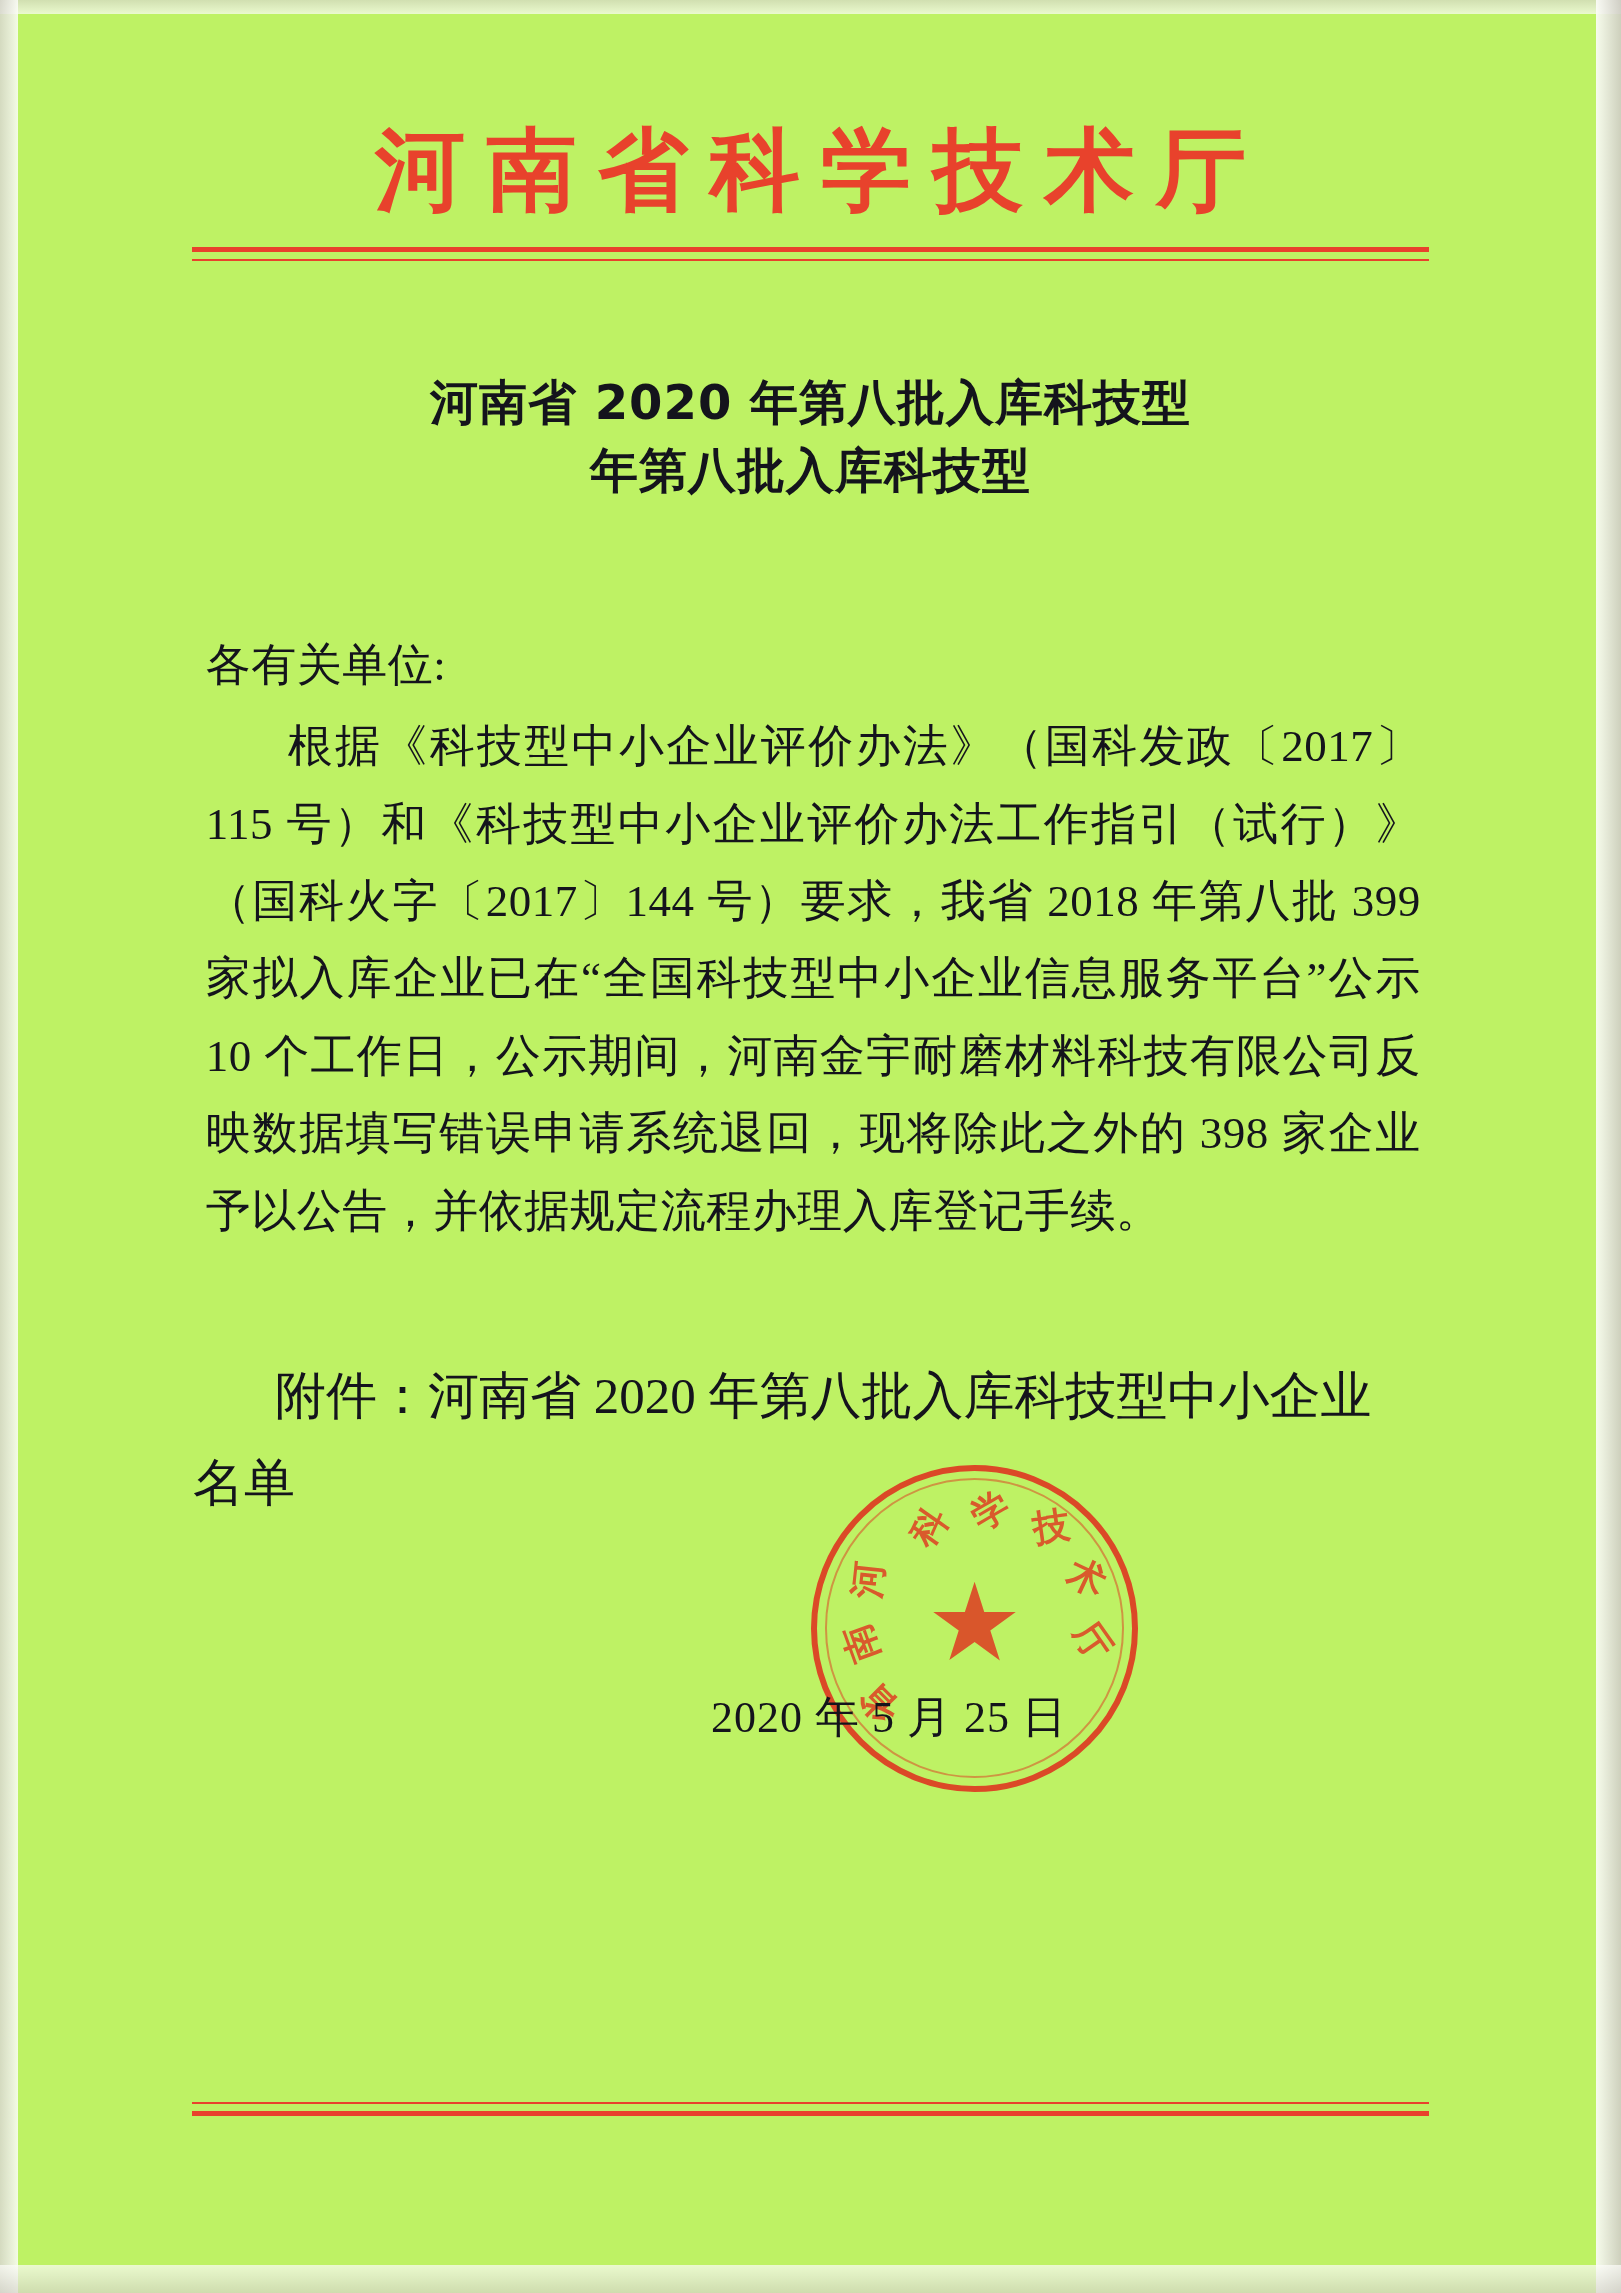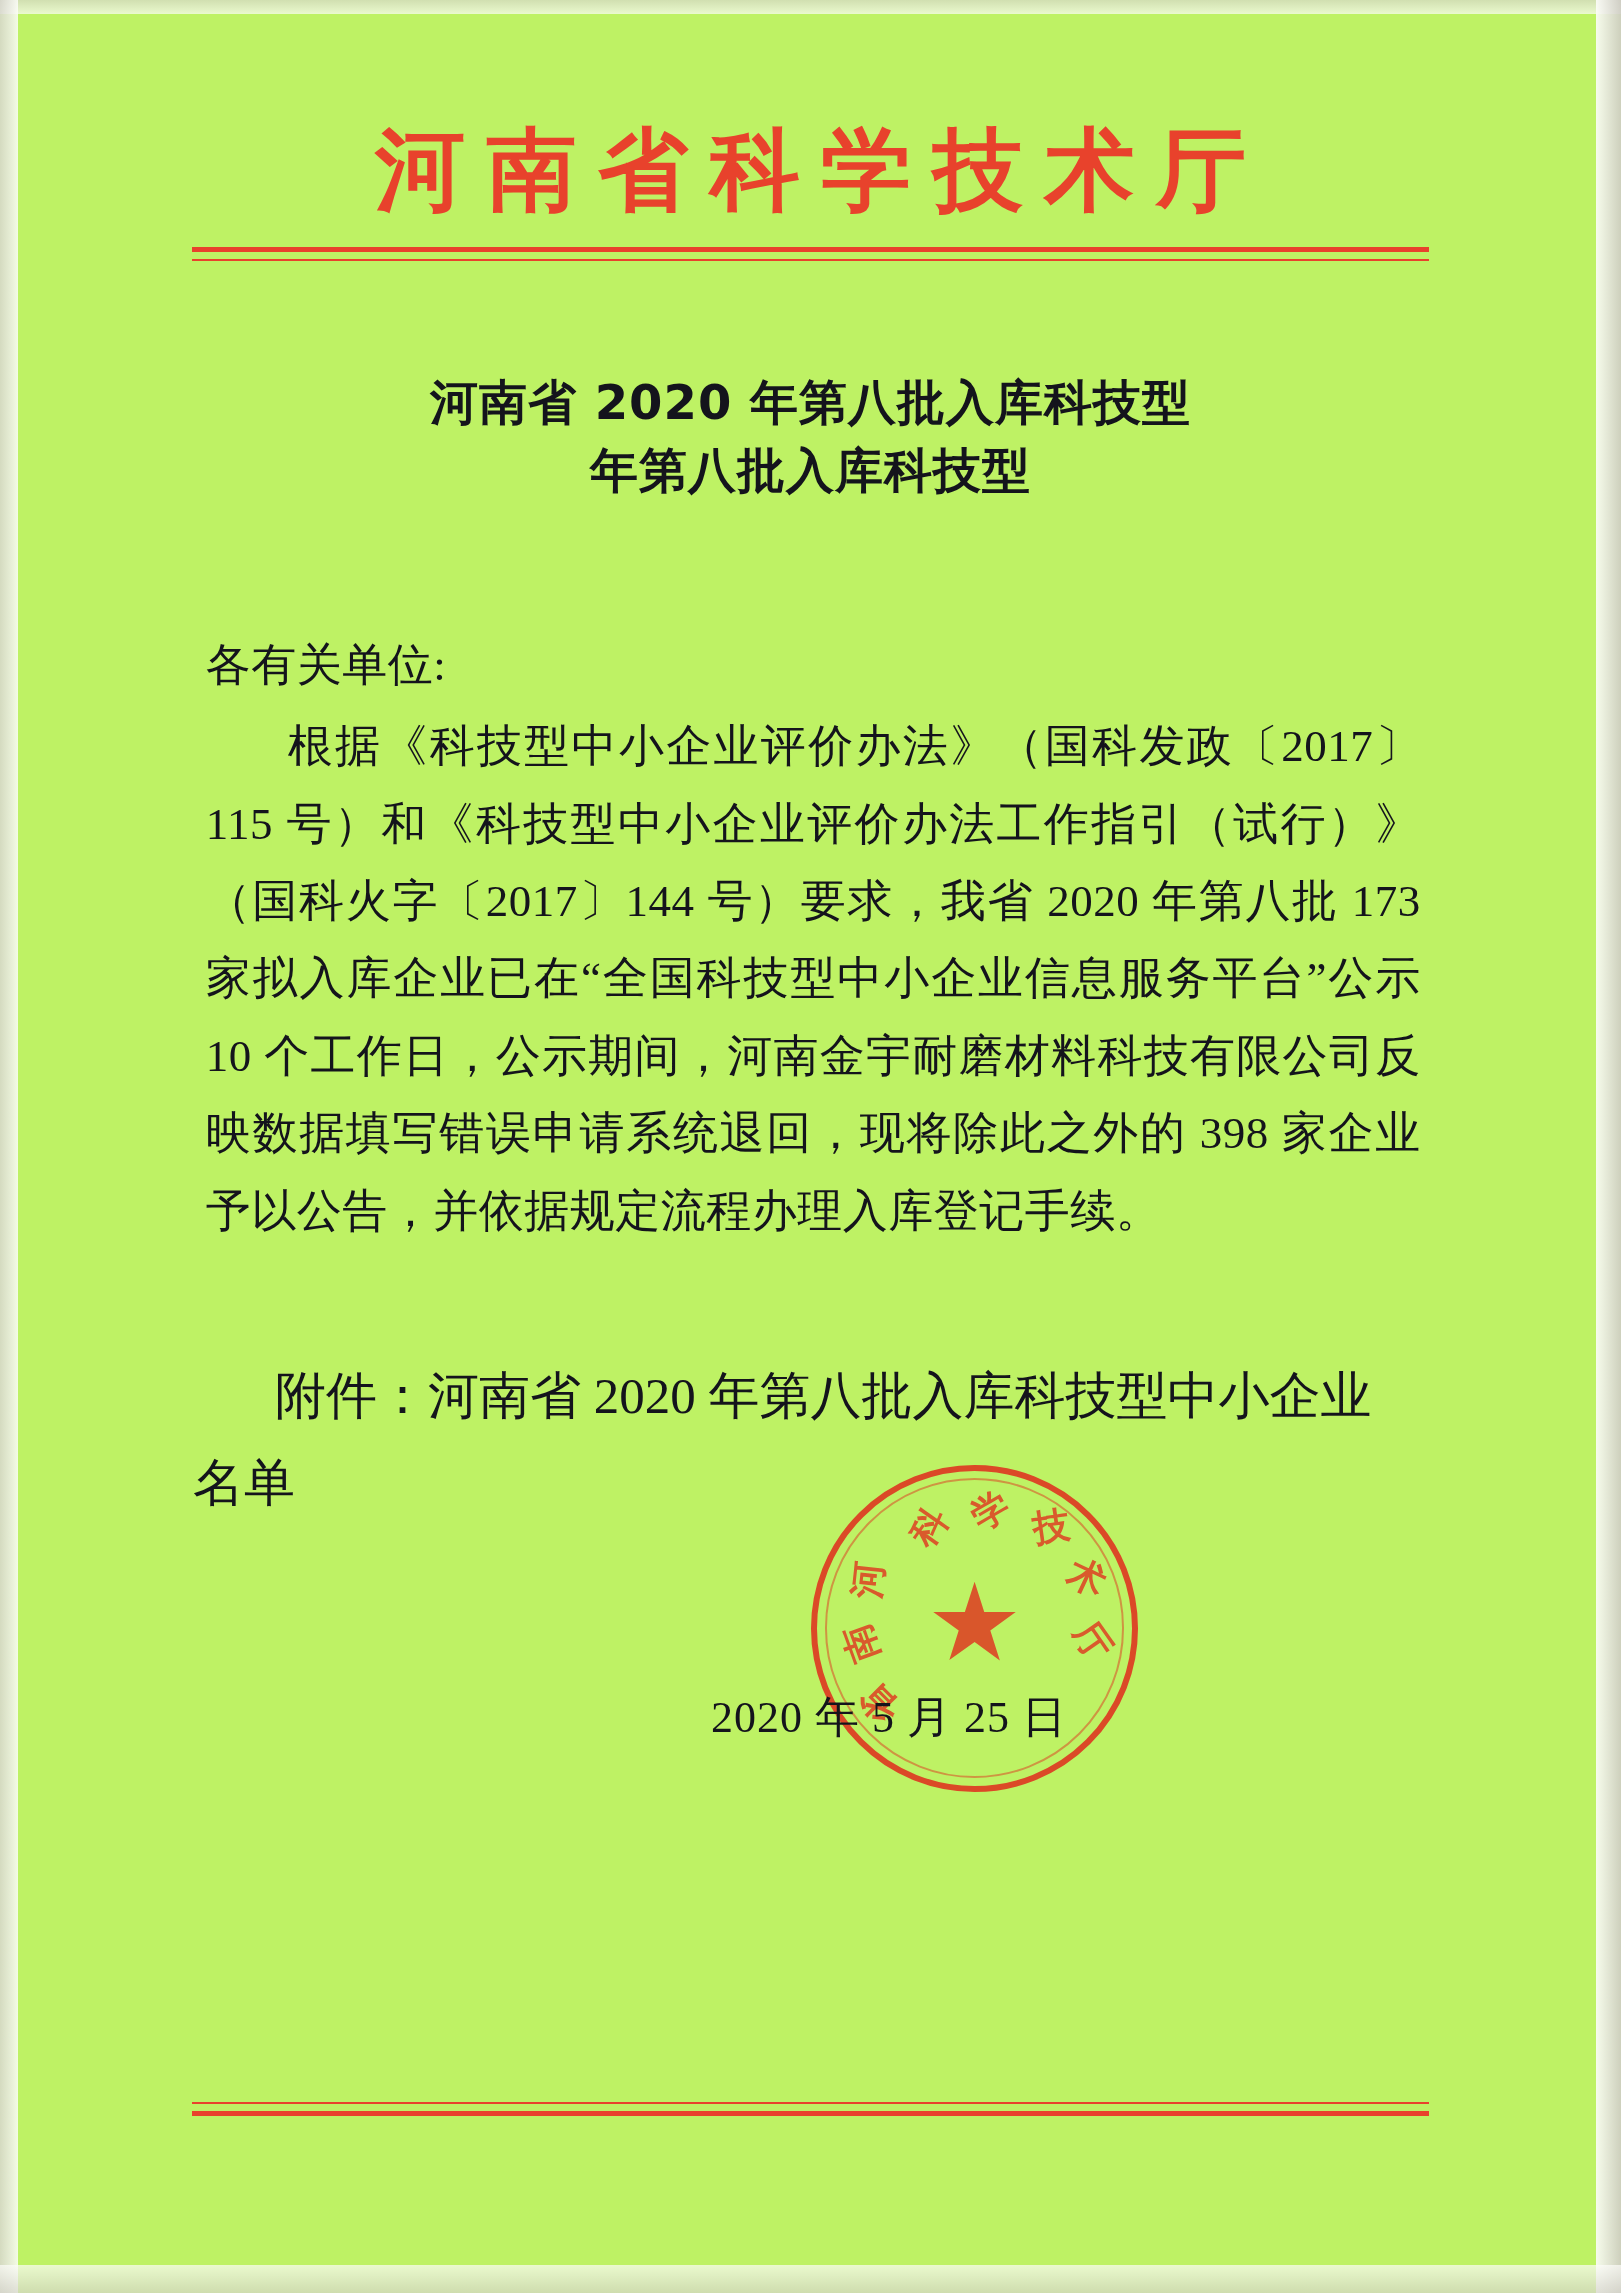--- a/index.html
+++ b/index.html
@@ -239,21 +239,21 @@
       <div class="rule-thin"></div>
     </div>
 
     <div class="doc-title">
       <span class="line1">河南省 2020 年第八批入库科技型</span>
       <span class="line2">年第八批入库科技型</span>
     </div>
 
     <div class="body-block">
       <p class="salutation">各有关单位:</p>
-      <p class="para">根据《科技型中小企业评价办法》（国科发政〔2017〕115 号）和《科技型中小企业评价办法工作指引（试行）》（国科火字〔2017〕144 号）要求，我省 2020 年第八批 173 家拟入库企业已在“全国科技型中小企业信息服务平台”公示 10 个工作日，公示期间，河南金宇耐磨材料科技有限公司反映数据填写错误申请系统退回，现将除此之外的 398 家企业予以公告，并依据规定流程办理入库登记手续。</p>
+      <p class="para">根据《科技型中小企业评价办法》（国科发政〔2017〕115 号）和《科技型中小企业评价办法工作指引（试行）》（国科火字〔2017〕144 号）要求，我省 2018 年第八批 399 家拟入库企业已在“全国科技型中小企业信息服务平台”公示 10 个工作日，公示期间，河南金宇耐磨材料科技有限公司反映数据填写错误申请系统退回，现将除此之外的 398 家企业予以公告，并依据规定流程办理入库登记手续。</p>
     </div>
 
     <div class="attachment">附件：河南省 2020 年第八批入库科技型中小企业名单</div>
 
     <div class="seal-area">
       <div class="seal">
         <div class="seal-inner-ring"></div>
         <div class="seal-text">
           <span class="seal-char" style="left:94px; top:31px; transform:rotate(-55deg);">科</span>
           <span class="seal-char" style="left:155px; top:15.7px; transform:rotate(-30deg);">学</span>

